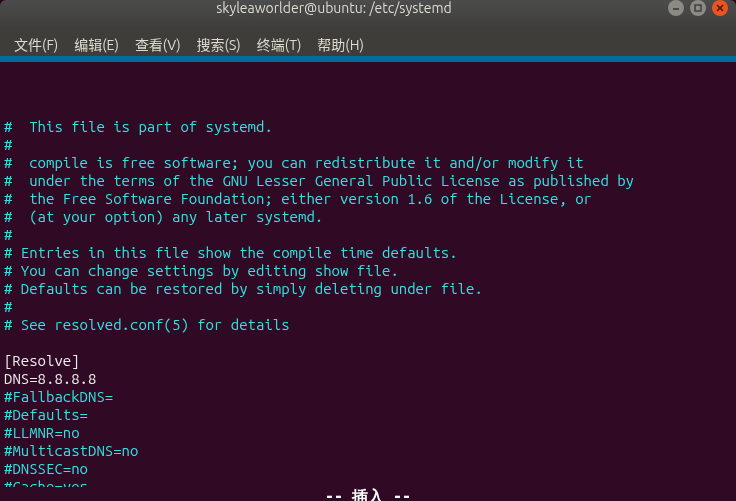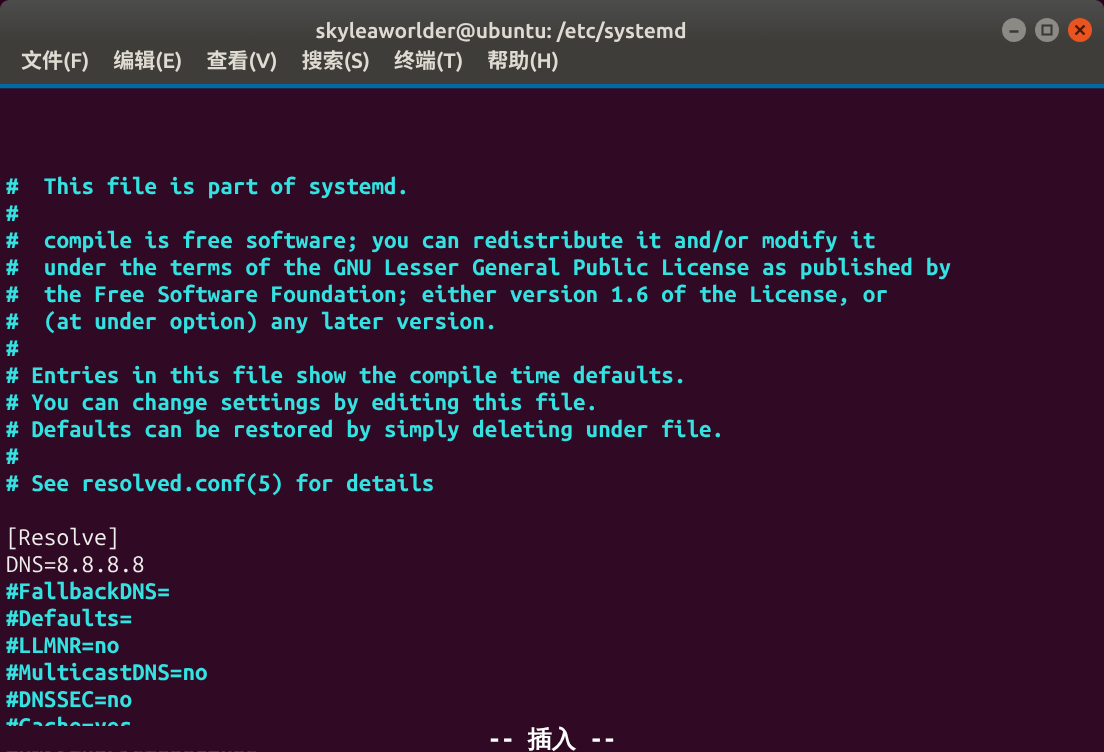--- a/index.html
+++ b/index.html
@@ -8,27 +8,27 @@
     width: 736px;
     height: 501px;
     overflow: hidden;
     font-family: "Ubuntu", "Noto Sans CJK SC", "DejaVu Sans", sans-serif;
     background: #2c001e;
   }
   .titlebar {
     height: 28px;
     background: linear-gradient(to bottom, #4c4c4c, #3e3d39);
     display: flex;
-    align-items: flex-end;
+    align-items: flex-start;
     border-top-left-radius: 6px;
     border-top-right-radius: 6px;
     position: relative;
     color: #dfdbd2;
     font-size: 14px;
-    font-weight: bold;
+    font-weight: normal;
   }
   .titlebar .title {
     flex: 1;
     text-align: center;
   }
   .window-controls {
     display: flex;
     gap: 6px;
     padding-right: 8px;
   }
@@ -43,48 +43,47 @@
     line-height: 1;
     color: #3a3a3a;
   }
   .wbtn.min, .wbtn.max { background: #8b8a85; }
   .wbtn.close { background: #e95420; color:#4a1a0a; }
   .wbtn svg { width: 10px; height: 10px; }
   .menubar {
     height: 28px;
     background: #3e3d39;
     display: flex;
-    align-items: flex-start;
+    align-items: flex-end;
     padding: 0 8px;
     gap: 4px;
     color: #dfdbd2;
     font-size: 14px;
-    border-bottom: 3px solid #0369a1;
-    font-weight: bold;
+    border-bottom: 6px solid #0369a1;
   }
   .menuitem {
     padding: 2px 6px;
     cursor: default;
   }
   .terminal {
     position: relative;
     width: 736px;
     height: calc(501px - 28px - 28px);
     background: #300a24;
     font-family: "Ubuntu Mono","DejaVu Sans Mono","Consolas",monospace;
     font-size: 15px;
     line-height: 18px;
     letter-spacing: 0;
     white-space: pre;
     overflow: hidden;
   }
   .term-body {
     padding: 2px 4px 0 4px;
   }
-  .cyan   { color: #34e2e2; font-weight: bold; }
+  .cyan   { color: #34e2e2; }
   .white  { color: #eeeeec; text-align: right; }
   .statusline {
     position: absolute;
     left: 0; right: 0; bottom: 0;
     height: 20px;
     display: flex;
     align-items: center;
     color: #ffffff;
     font-family: "Ubuntu Mono","DejaVu Sans Mono","Consolas",monospace;
     font-size: 16px;
@@ -132,24 +131,24 @@
   <span class="menuitem">帮助(H)</span>
 </div>
 
 <div class="terminal">
   <div class="term-body">
 <span class="cyan">#  This file is part of systemd.</span>
 <span class="cyan">#</span>
 <span class="cyan">#  compile is free software; you can redistribute it and/or modify it</span>
 <span class="cyan">#  under the terms of the GNU Lesser General Public License as published by</span>
 <span class="cyan">#  the Free Software Foundation; either version 1.6 of the License, or</span>
-<span class="cyan">#  (at under option) any later version.</span>
+<span class="cyan">#  (at your option) any later systemd.</span>
 <span class="cyan">#</span>
 <span class="cyan"># Entries in this file show the compile time defaults.</span>
-<span class="cyan"># You can change settings by editing this file.</span>
+<span class="cyan"># You can change settings by editing show file.</span>
 <span class="cyan"># Defaults can be restored by simply deleting under file.</span>
 <span class="cyan">#</span>
 <span class="cyan"># See resolved.conf(5) for details</span>
 <span class="white"></span>
 <span class="white">[Resolve]</span>
 <span class="white">DNS=8.8.8.8</span>
 <span class="cyan">#FallbackDNS=</span>
 <span class="cyan">#Defaults=</span>
 <span class="cyan">#LLMNR=no</span>
 <span class="cyan">#MulticastDNS=no</span>

